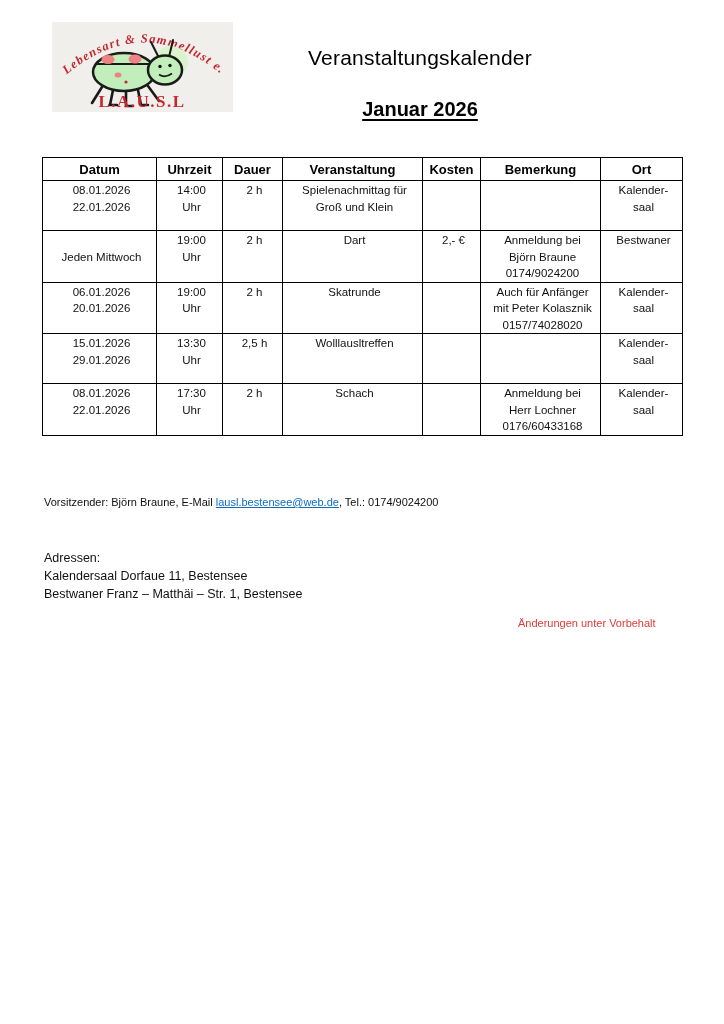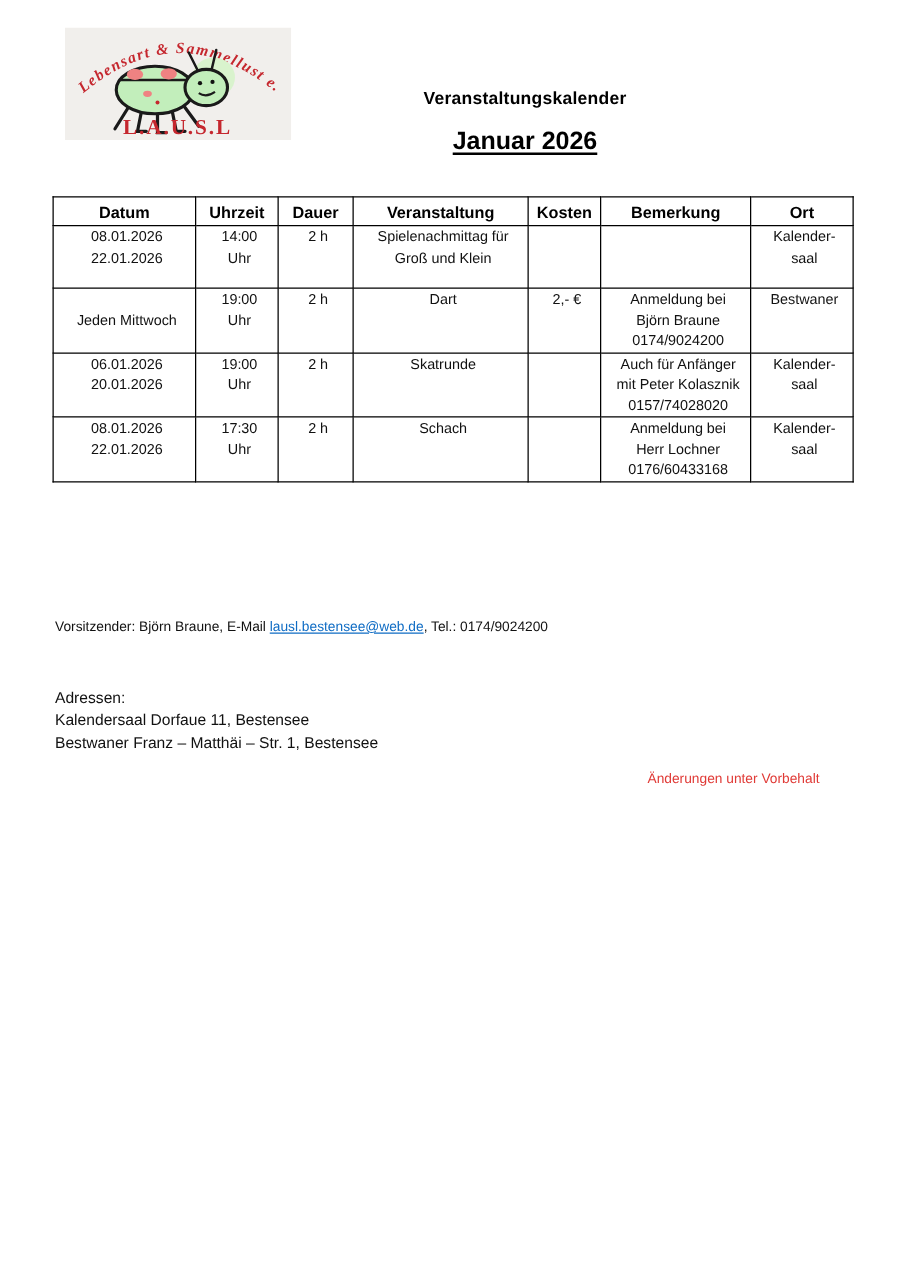--- a/index.html
+++ b/index.html
@@ -10,22 +10,22 @@
     margin:0 auto;
     background:#ffffff;
     font-family:"Liberation Sans", sans-serif;
     color:#1a1a1a;
     overflow:hidden;
   }
   
   .logo { position:absolute; left:52px; top:22px; width:181px; height:90px; }
   
   .title-block { position:absolute; left:150px; top:46px; width:540px; text-align:center; }
-  .doc-title { font-size:14px; font-weight:bold; color:#000; letter-spacing:0.2px;margin-top:24px; }
-  .doc-subtitle { margin-top:16px; font-size:20px; font-weight:bold; color:#000;
+  .doc-title { font-size:21px; font-weight:normal; color:#000; letter-spacing:0.2px; }
+  .doc-subtitle { margin-top:28px; font-size:20px; font-weight:bold; color:#000;
     text-decoration:underline; text-underline-offset:3px; }
   
   table.events {
     position:absolute; left:42px; top:157px; width:640px;
     border-collapse:collapse; table-layout:fixed;
   }
   table.events th {
     border:1px solid #000; height:23px;
     font-size:13px; font-weight:bold; text-align:center; vertical-align:middle;
     color:#000; background:#fff;
@@ -151,20 +151,32 @@
         <td>2 h</td>
         <td>Skatrunde</td>
         <td></td>
         <td>Auch für Anfänger
 mit Peter Kolasznik
 0157/74028020</td>
         <td>Kalender-
 saal</td>
       </tr>
       <tr>
+        <td>15.01.2026
+29.01.2026</td>
+        <td>13:30
+Uhr</td>
+        <td>2,5 h</td>
+        <td>Wolllausltreffen</td>
+        <td></td>
+        <td></td>
+        <td>Kalender-
+saal</td>
+      </tr>
+      <tr>
         <td>08.01.2026
 22.01.2026</td>
         <td>17:30
 Uhr</td>
         <td>2 h</td>
         <td>Schach</td>
         <td></td>
         <td>Anmeldung bei
 Herr Lochner
 0176/60433168</td>

